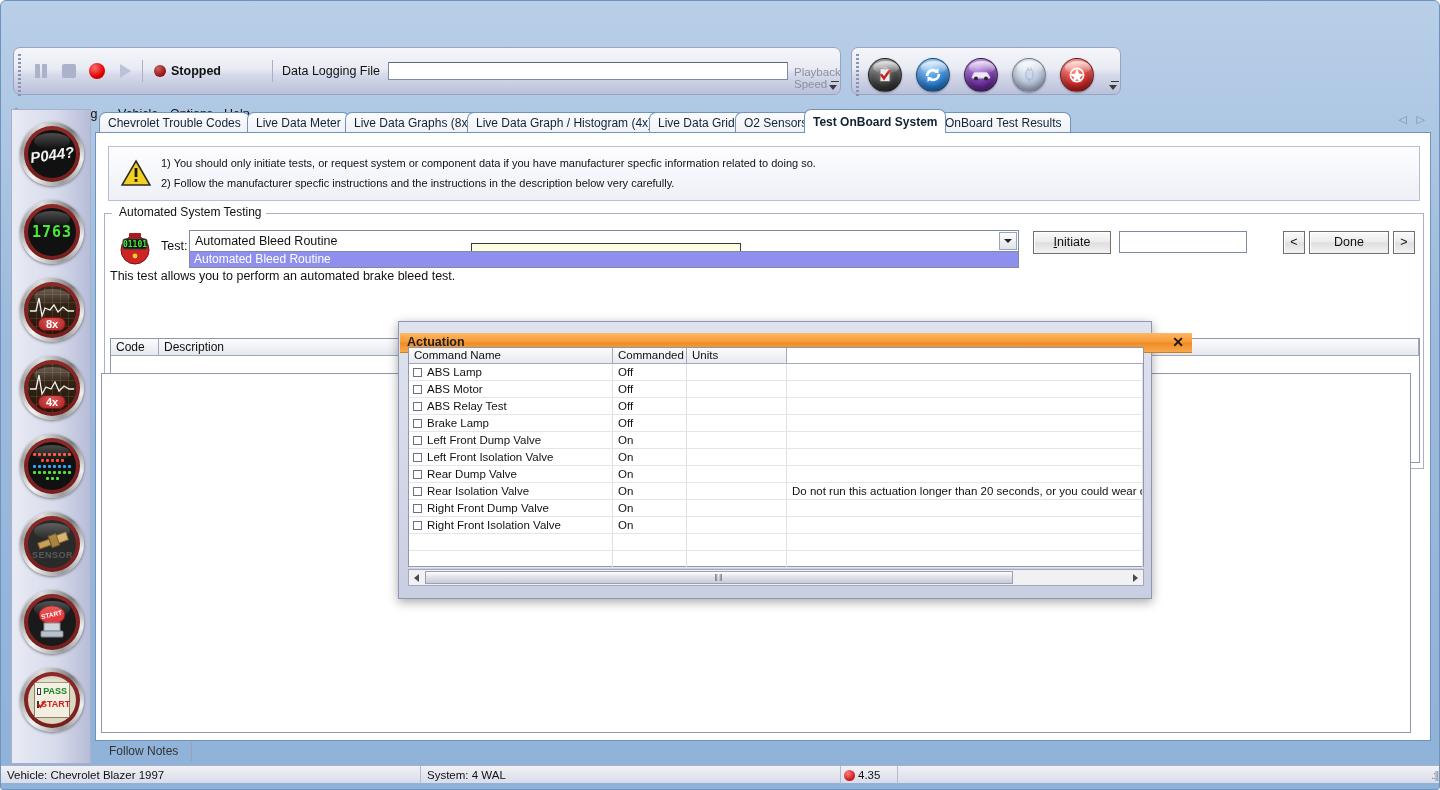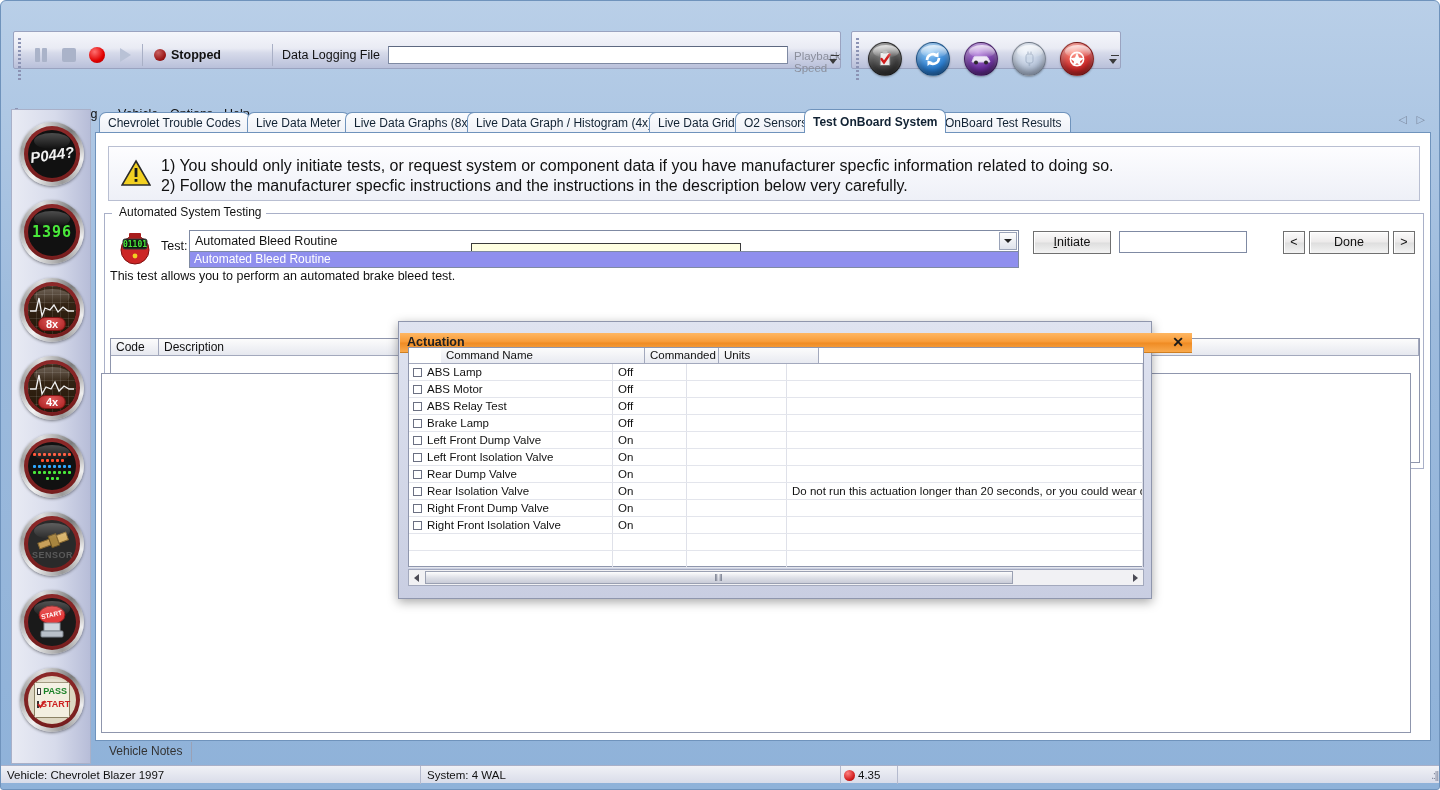--- a/index.html
+++ b/index.html
@@ -59,24 +59,24 @@
     text-shadow:0 1px 1px rgba(0,0,0,.5);
   }
   .win-btn .bar { width:10px; height:2px; background:#1b3a5c; margin-top:6px; }
   .win-btn .sq { width:9px; height:8px; border:1.5px solid #1b3a5c; }
 
   
   #toolbar-area {
     position:absolute; left:12px; top:30px; width:1416px; height:54px;
   }
   .tb-panel {
-    position:absolute; top:0; height:38px;
+    position:absolute; top:16px; height:48px;
     background: linear-gradient(180deg,#f5f6fb 0%,#e9ebf4 45%,#d6daea 58%,#b9c0da 100%);
     border:1px solid #9aa3c0;
-    border-radius:2px;
+    border-radius:7px;
   }
   #tb-main { left:0; width:828px; }
   #tb-icons { left:838px; width:270px; }
   .grip {
     position:absolute; left:4px; top:6px; width:3px; height:42px;
     background-image: repeating-linear-gradient(180deg,#8b93b4 0 2px, transparent 2px 4px);
   }
   .tb-overflow {
     position:absolute; right:3px; bottom:4px;
     width:0;height:0;border-left:4px solid transparent;border-right:4px solid transparent;
@@ -230,21 +230,21 @@
     background:#ffffff; border:1px solid #6f93bc; border-top:none;
   }
 
   
   #warnbox {
     position:absolute; left:12px; top:13px; width:1312px; height:55px;
     background: linear-gradient(180deg,#fdfdff,#eef0f7);
     border:1px solid #b9bfd2;
   }
   #warn-icon { position:absolute; left:12px; top:12px; width:30px; height:28px; }
-  .warn-line { position:absolute; left:52px; font-size:16px; color:#111; }
+  .warn-line { position:absolute; left:52px; font-size:11px; color:#111; }
   .warn-line.l1 { top:10px; }
   .warn-line.l2 { top:30px; }
 
   
   #groupbox {
     position:absolute; left:8px; top:80px; width:1320px; height:256px;
     border:1px solid #a9b0c8; border-top:none;
   }
   #groupbox .gtop-l { position:absolute; left:-1px; top:0; width:8px; height:1px; background:#a9b0c8;}
   #groupbox .gtop-r { position:absolute; left:150px; top:0; right:-1px; height:1px; background:#a9b0c8;}
@@ -357,21 +357,21 @@
   }
   #act-title { position:absolute; left:7px; top:2px; font-size:12.5px; font-weight:bold; color:#222; }
   #act-close {
     position:absolute; right:6px; top:1px; width:16px;height:16px;
     color:#1a1a1a; font-size:14px; font-weight:bold; line-height:16px; text-align:center; cursor:pointer;
   }
   #act-grid {
     position:absolute; left:9px; top:25px; width:736px; height:220px;
     background:#fff; border:1px solid #8f96ad;
   }
-  #act-grid .ghdr { display:flex; height:16px; border-bottom:1px solid #a3a9bd;padding-left:32px; }
+  #act-grid .ghdr { display:flex; height:16px; border-bottom:1px solid #a3a9bd; }
   #act-grid .ghdr div {
     background: linear-gradient(180deg,#fcfcfc,#e8eaf1);
     border-right:1px solid #a3a9bd; padding-left:5px;
     font-size:11.5px; color:#111; line-height:15px; overflow:hidden; white-space:nowrap;
   }
   .col-name { width:204px; }
   .col-cmd  { width:74px; }
   .col-units{ width:100px; }
   .col-notes{ flex:1; }
   .grow { display:flex; height:17px; border-bottom:1px solid #e3e5ec; }
@@ -528,21 +528,21 @@
           <span class="dtcTxt">P044?</span>
           <span class="glass"></span>
         </div>
             </div>
           </div>
       </div>
       <div class="side-icon" style="top:90px">
         <div class="bezel">
             <div class="ring">
               <div class="face">
-          <span class="led">1396</span>
+          <span class="led">1763</span>
           <span class="glass"></span>
         </div>
             </div>
           </div>
       </div>
       <div class="side-icon" style="top:168px">
         <div class="bezel">
             <div class="ring">
               <div class="face">
           <span class="ecgbg"></span>
@@ -747,21 +747,21 @@
             <div class="c-code">Code</div>
             <div class="c-desc">Description</div>
           </div>
         </div>
       </div>
 
       <div id="bigarea"></div>
     </div>
 
     <div id="bottom-tabs">
-      <div id="vehicle-notes-tab">Vehicle Notes</div>
+      <div id="vehicle-notes-tab">Follow Notes</div>
       <div id="vn-sep"></div>
     </div>
   </div>
 
   <div id="actuation">
     <div id="act-titlebar">
       <div id="act-title">Actuation</div>
       <div id="act-close">✕</div>
     </div>
 

